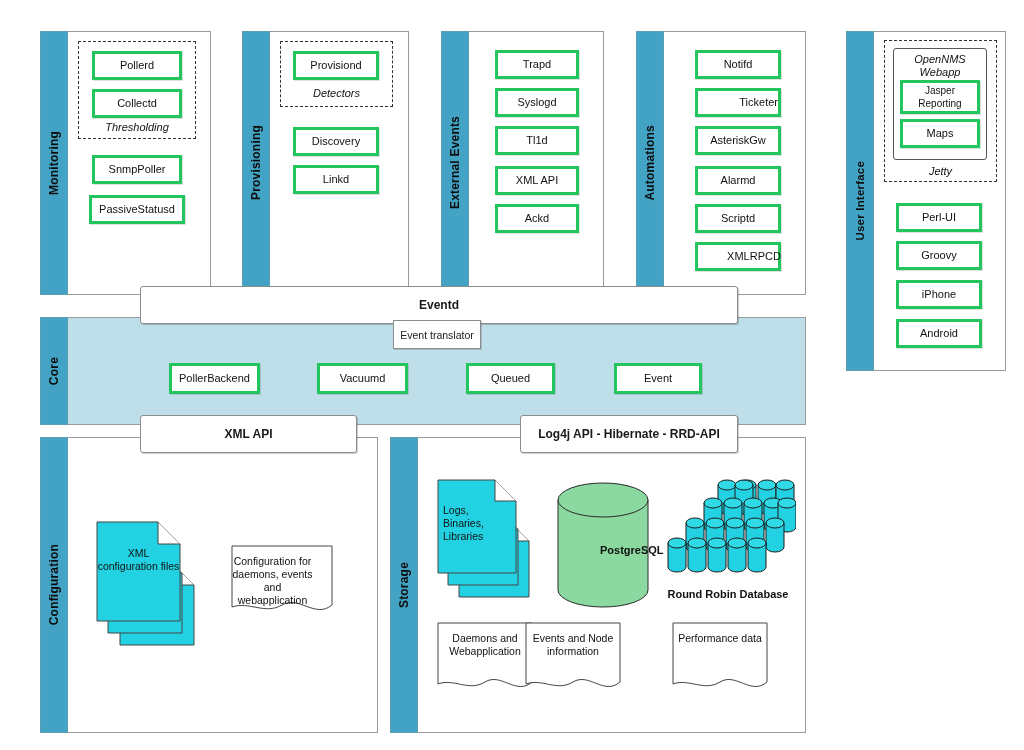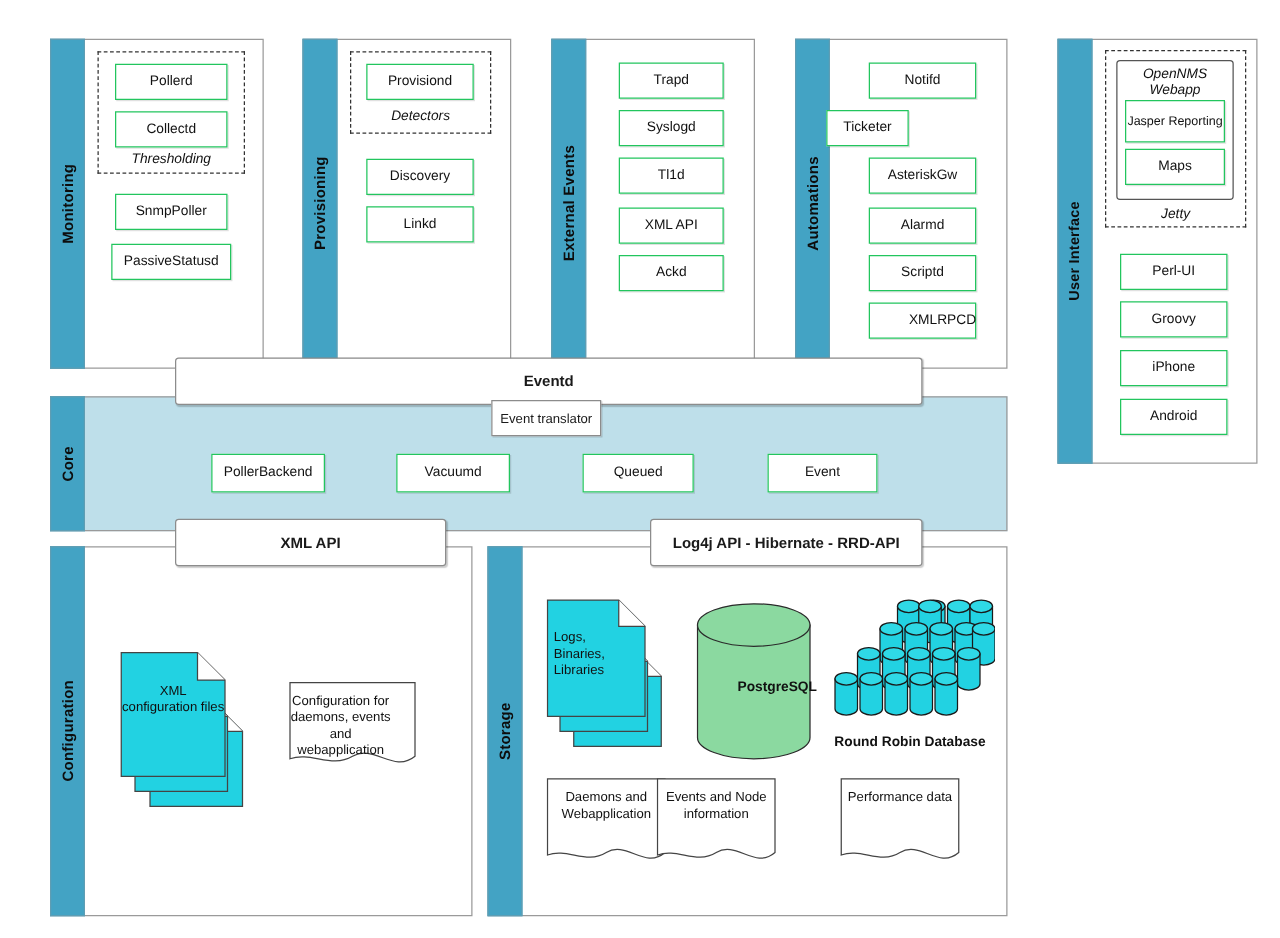--- a/index.html
+++ b/index.html
@@ -39,21 +39,21 @@
     font-weight:bold;
     font-size:12px;
     letter-spacing:.2px;
     color:#0d0d0d;
     white-space:nowrap;
   }
   .band.small span{ font-size:11.5px; }
 
   .node{
     position:absolute;
-    border:1px solid #22c55e;
+    border:3px solid #22c55e;
     background:#ffffff;
     box-sizing:border-box;
     display:flex;
     align-items:center;
     justify-content:center;
     text-align:center;
     font-size:11px;
     line-height:13px;
     color:#111;
     box-shadow:1px 1px 0 rgba(0,0,0,.12);
@@ -113,21 +113,21 @@
     position:absolute;
     text-align:center;
     font-size:10.5px;
     line-height:13px;
     color:#111;
     font-weight:normal;
   }
   .cyl{ position:absolute; }
   .cyl .txt{
     position:absolute;
-    left:4px;right:0;
+    left:14px;right:0;
     text-align:center;
     font-weight:bold;
     font-size:11px;
     color:#111;
     padding-left:29px;
   }
   .rrd{ position:absolute; }
   .rrd .cap{
     position:absolute;
     left:0;right:0;
@@ -197,21 +197,21 @@
     <span>Ackd</span>
   </div>
 
   <div class="sec" style="left:636px;top:31px;width:170px;height:264px;"></div>
   <div class="band" style="left:636px;top:31px;width:28px;height:264px;">
     <span>Automations</span>
   </div>
   <div class="node" style="left:695px;top:50px;width:86px;height:29px;">
     <span>Notifd</span>
   </div>
-  <div class="node" style="left:661px;top:88px;width:66px;height:29px;">
+  <div class="node" style="left:695px;top:88px;width:86px;height:29px;justify-content:flex-end;">
     <span>Ticketer</span>
   </div>
   <div class="node" style="left:695px;top:126px;width:86px;height:29px;">
     <span>AsteriskGw</span>
   </div>
   <div class="node" style="left:695px;top:166px;width:86px;height:29px;">
     <span>Alarmd</span>
   </div>
   <div class="node" style="left:695px;top:204px;width:86px;height:29px;">
     <span>Scriptd</span>

